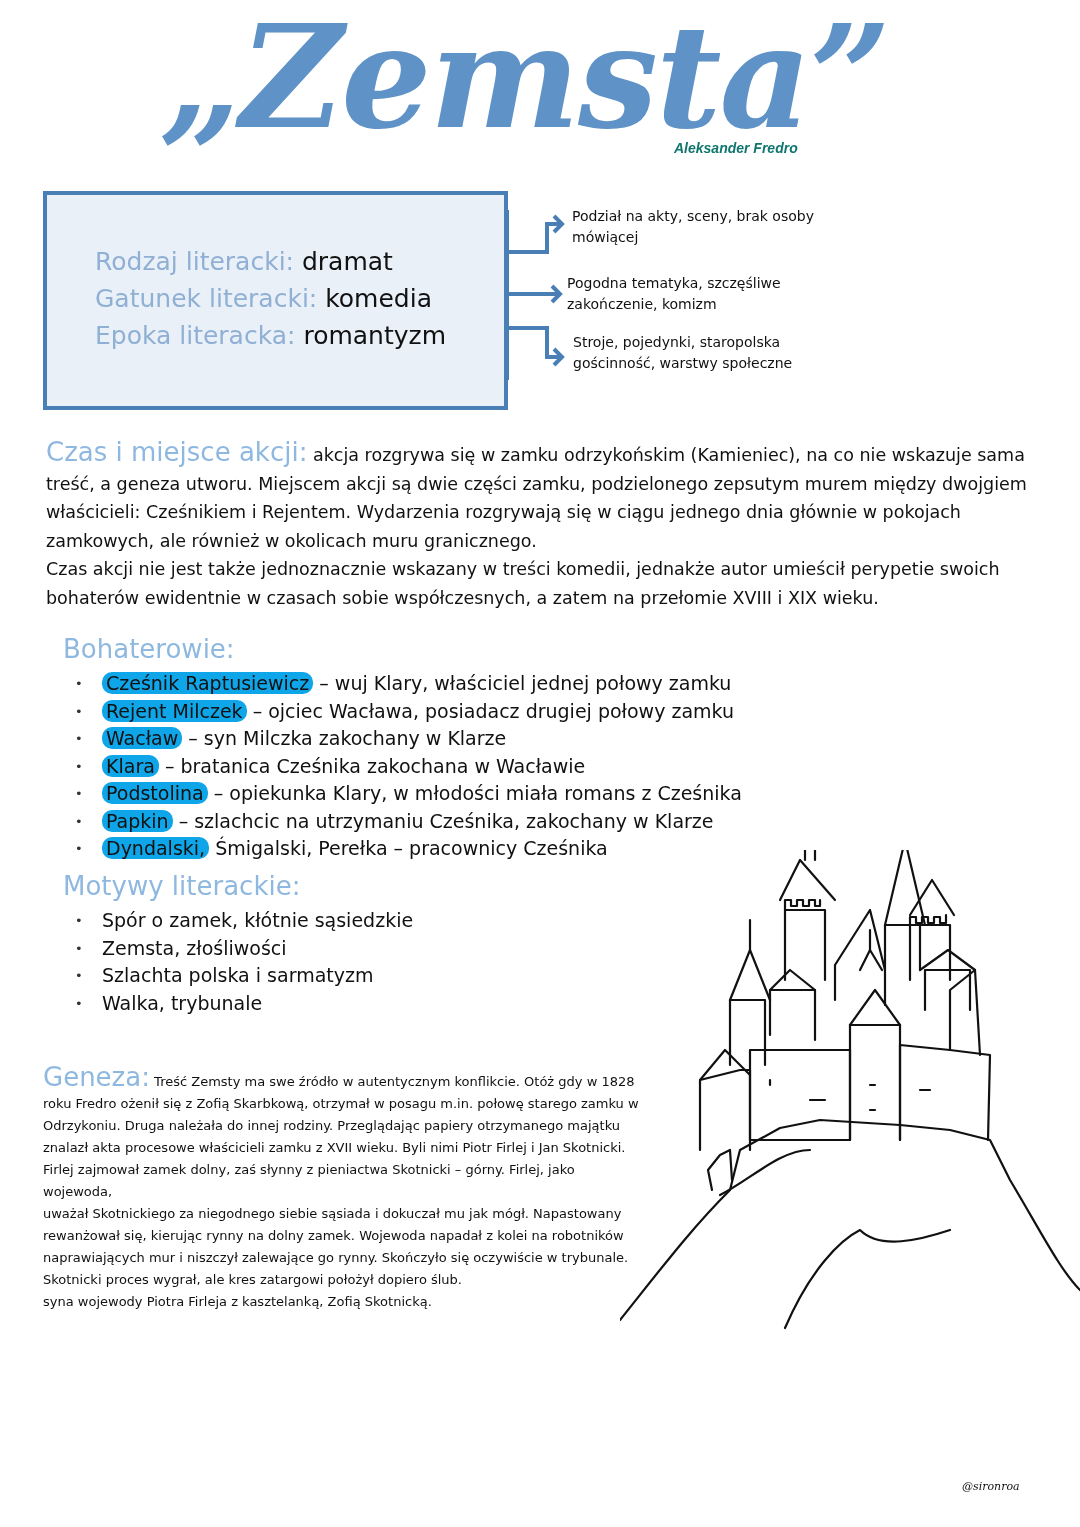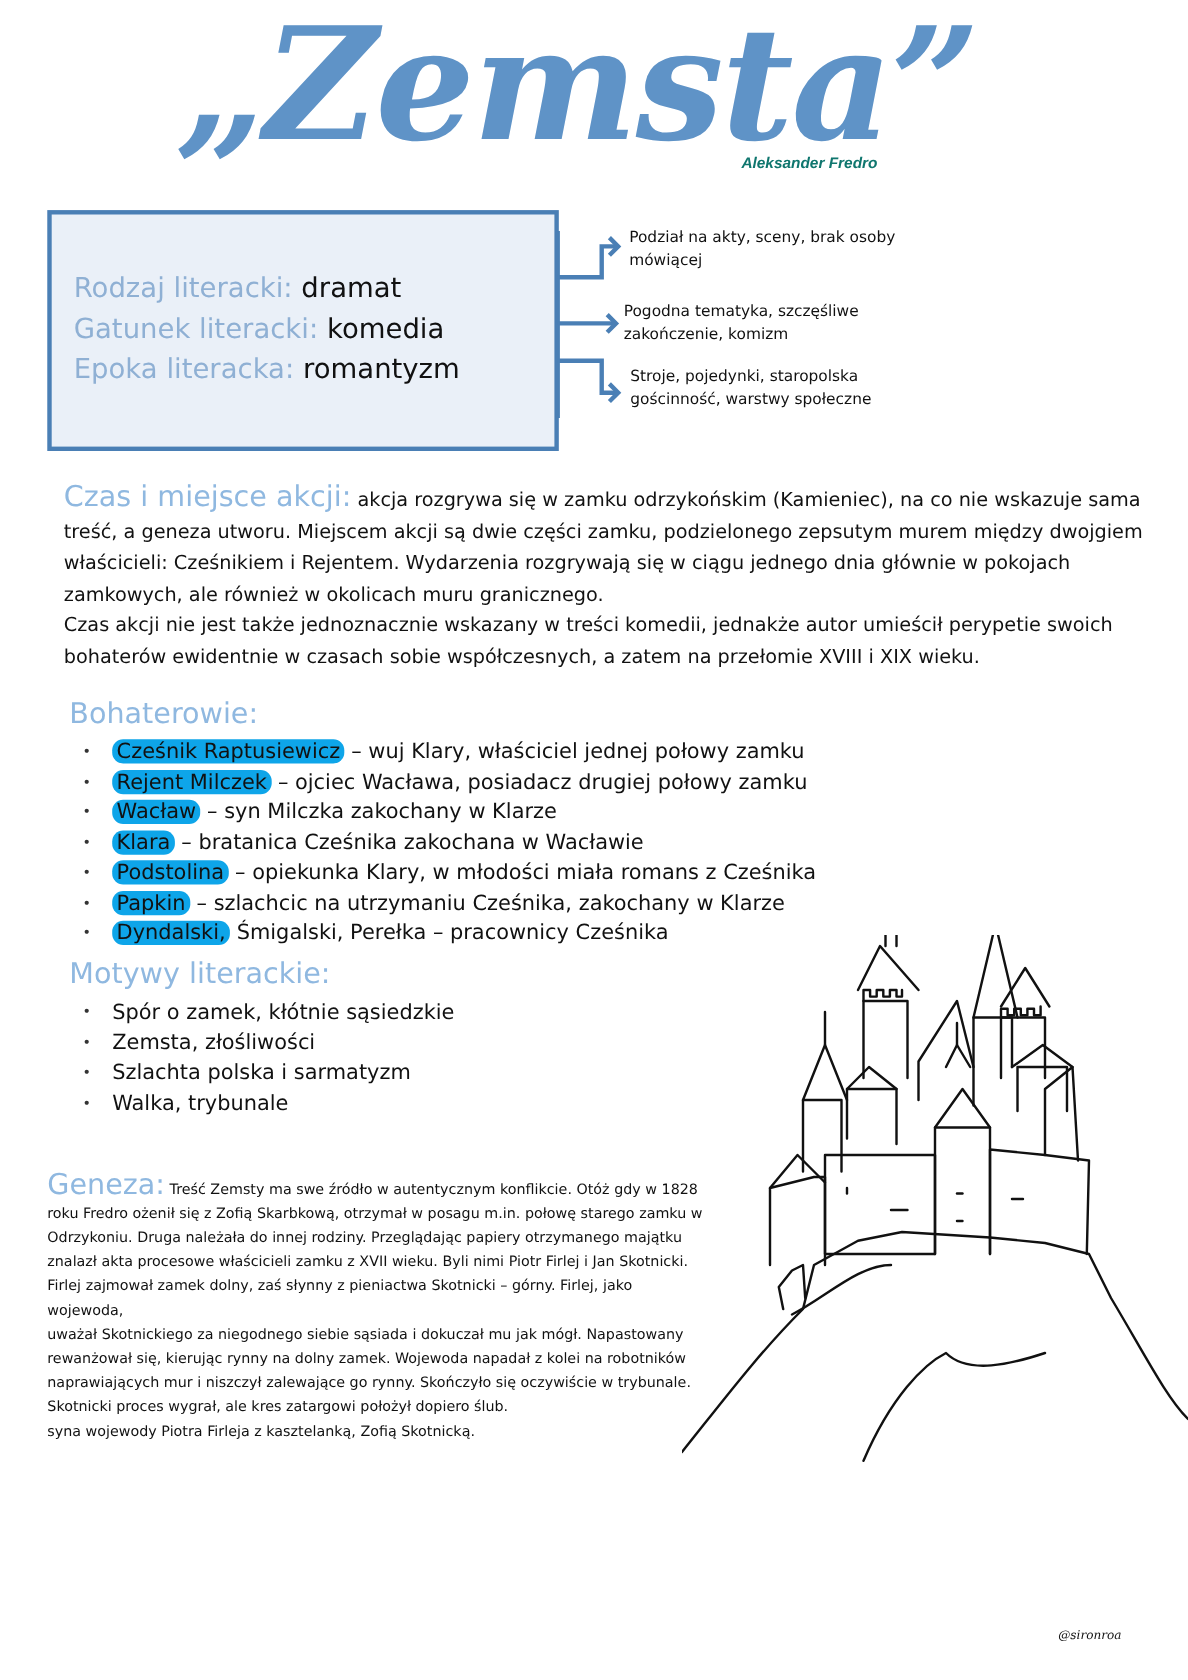--- a/index.html
+++ b/index.html
@@ -13,34 +13,34 @@
   }
   .author {
     position: absolute; left: 674px; top: 140px;
     font-family: Liberation Sans, sans-serif; font-style: italic; font-weight: bold;
     font-size: 14px; color: #0f766e;
   }
 
   .info-box {
     position: absolute; left: 43px; top: 191px; width: 465px; height: 219px;
     background: #eaf0f8; border: 4px solid #4a7fb5;
-    padding: 48px 0 0 20px;
+    padding: 48px 0 0 48px;
   }
   .info-row { font-size: 25px; line-height: 37px; white-space: nowrap; }
   .info-label { color: #8fb0d4; }
   .info-value { color: #111; }
 
   .connector { position: absolute; left: 500px; top: 210px; width: 70px; height: 170px; }
 
   .bubble { position: absolute; font-size: 14px; line-height: 21px; color: #111; }
 
   .section-heading { color: #8fb8e0; font-size: 26px; }
 
   .czas {
-    position: absolute; left: 58px; top: 438px; width: 1000px;
+    position: absolute; left: 46px; top: 438px; width: 1000px;
     font-size: 17.5px; line-height: 28.5px;
   }
   .czas .section-heading { font-size: 26px; }
 
   .heading-block { position: absolute; left: 63px; font-size: 26px; color: #8fb8e0; }
 
   .bullets { position: absolute; left: 75px; list-style: none; font-size: 19px; line-height: 27.5px; }
   .bullets li { position: relative; padding-left: 27px; white-space: nowrap; }
   .bullets li::before { content: "•"; position: absolute; left: 0; top: 0; font-size: 13px; color: #333; }
   .hl { background: #0ea5e9; border-radius: 10px; padding: 0 4px; }

